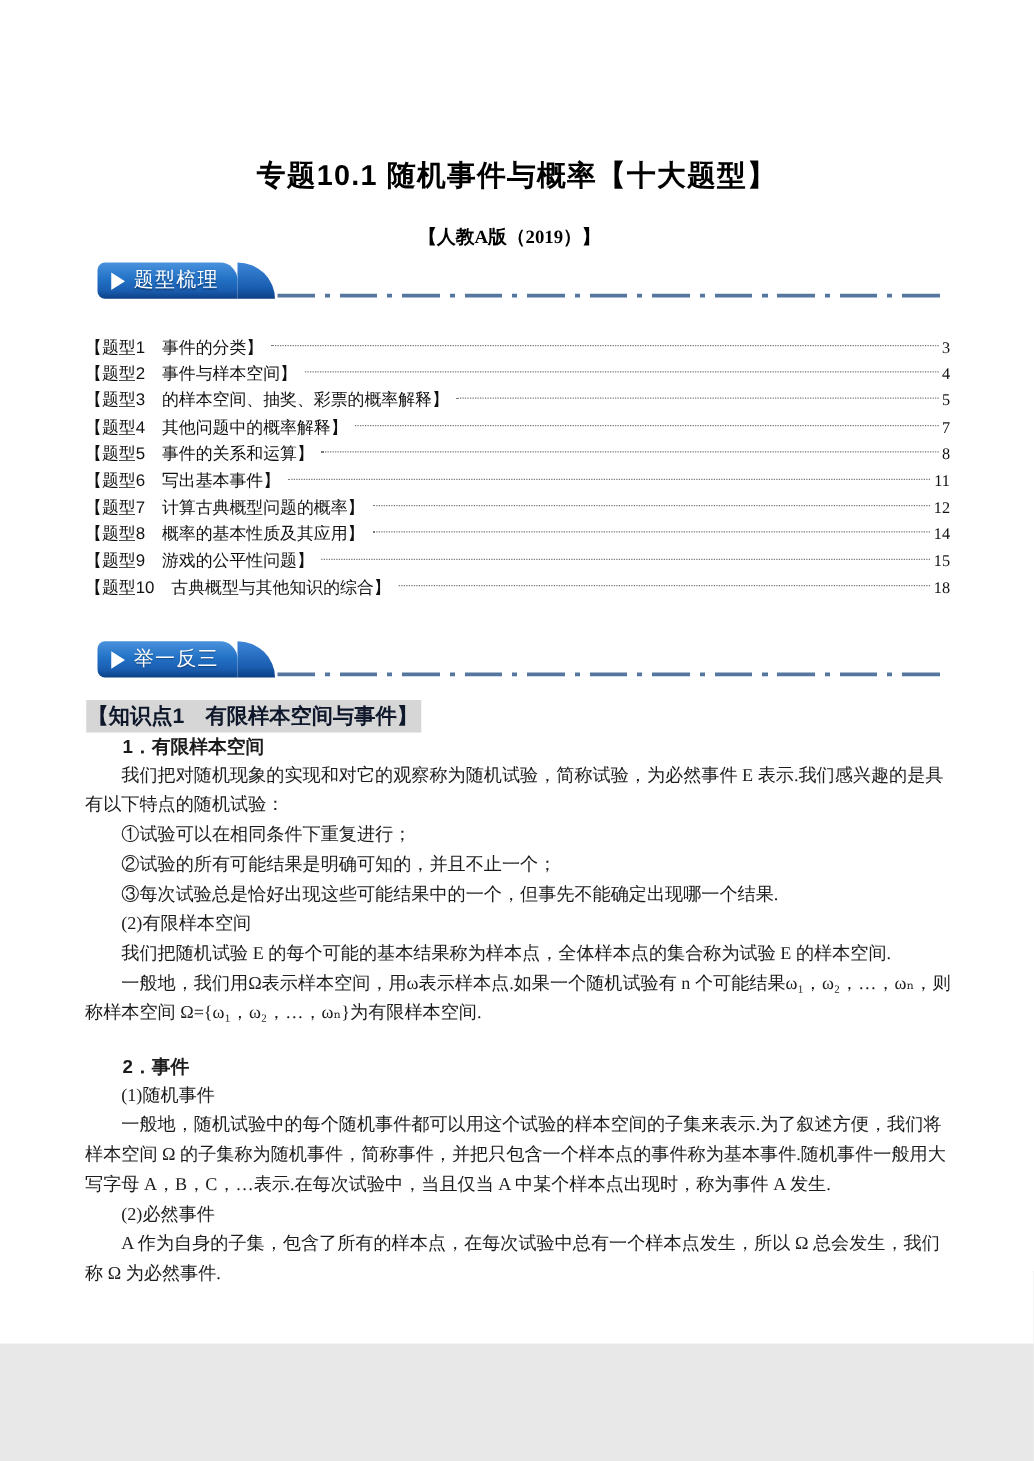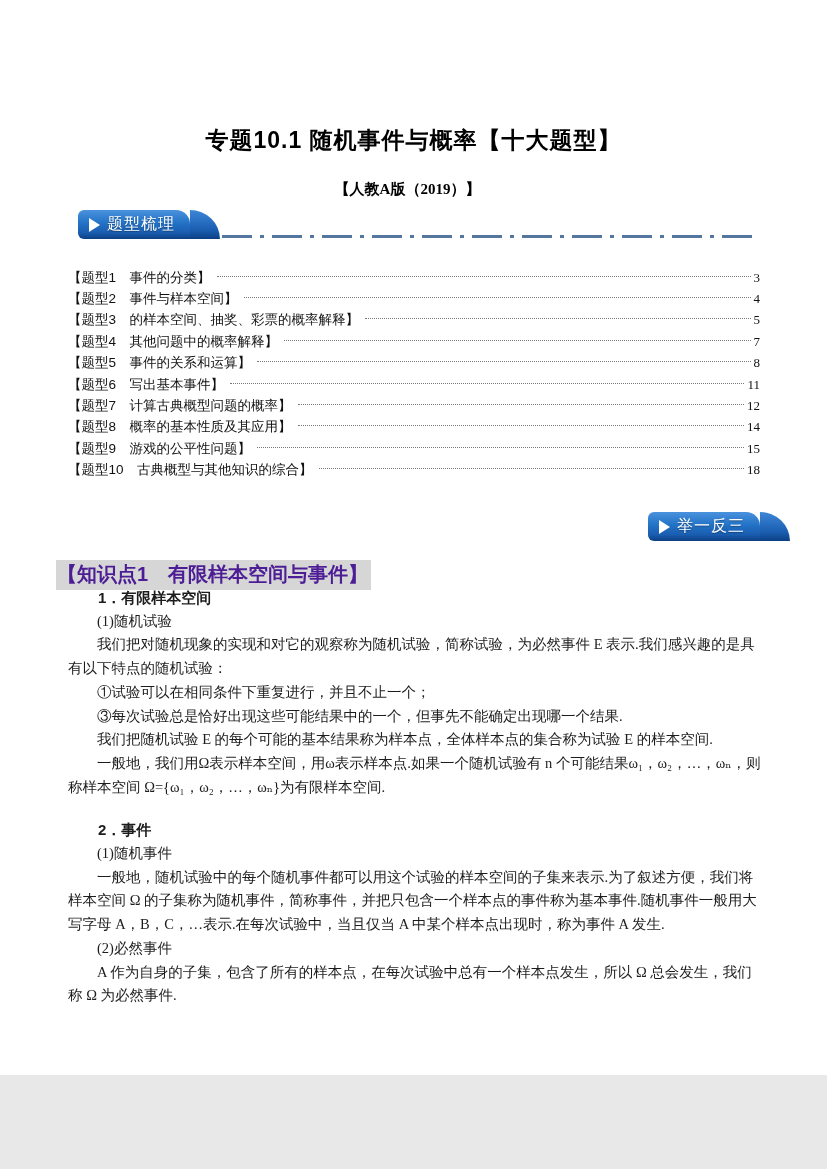--- a/index.html
+++ b/index.html
@@ -39,21 +39,21 @@
   
   .banner-row {
     position: absolute;
     left: 78px;
     width: 682px;
     height: 30px;
     display: flex;
     align-items: flex-end;
   }
   .banner-row.first  { top: 209px; }
-  .banner-row.second { top: 512px; flex-direction: column; }
+  .banner-row.second { top: 512px; }
   .banner {
     position: relative;
     height: 29px;
     min-width: 112px;
     padding: 0 8px 0 11px;
     display: flex;
     align-items: center;
     gap: 7px;
     background: linear-gradient(180deg, #4a92dd 0%, #2272c6 45%, #1a5db0 78%, #0c3f84 100%);
     border-radius: 6px 14px 0 6px;
@@ -120,28 +120,28 @@
   }
   .toc-page {
     font-family: "Liberation Serif", "DejaVu Serif", serif;
     font-size: 13px;
     white-space: nowrap;
   }
 
   
   .kp-heading {
     position: absolute;
-    top: 560px; left: 56px;
+    top: 560px; left: 69px;
     display: inline-block;
     background: #d6d6d6;
     font-family: "Liberation Sans", "DejaVu Sans", sans-serif;
     font-weight: bold;
-    font-size: 20px;
+    font-size: 17px;
     padding: 1px 3px 2px 1px;
-    color: #4c1d95;
+    color: #0f172a;
   }
   .content {
     position: absolute;
     top: 586px; left: 68px;
     width: 694px;
     font-size: 14.5px;
     line-height: 23.7px;
   }
   .content p { text-indent: 2em; margin: 0; }
   .content p.bold-num {
@@ -225,24 +225,25 @@
       <span class="play-icon"></span>
       <span class="banner-label">举一反三</span>
     </div>
     <div class="dash-rule"></div>
   </div>
 
   <div class="kp-heading">【知识点1　有限样本空间与事件】</div>
 
   <div class="content">
     <p class="bold-num">1．有限样本空间</p>
-    <p class="sub">(1)随机试验</p>
     <p class="body">我们把对随机现象的实现和对它的观察称为随机试验，简称试验，为必然事件 E 表示.我们感兴趣的是具有以下特点的随机试验：</p>
-    <p class="body">①试验可以在相同条件下重复进行，并且不止一个；</p>
+    <p class="body">①试验可以在相同条件下重复进行；</p>
+    <p class="body">②试验的所有可能结果是明确可知的，并且不止一个；</p>
     <p class="body">③每次试验总是恰好出现这些可能结果中的一个，但事先不能确定出现哪一个结果.</p>
+    <p class="sub">(2)有限样本空间</p>
     <p class="body">我们把随机试验 E 的每个可能的基本结果称为样本点，全体样本点的集合称为试验 E 的样本空间.</p>
     <p class="body">一般地，我们用Ω表示样本空间，用ω表示样本点.如果一个随机试验有 n 个可能结果ω₁，ω₂，…，ωₙ，则称样本空间 Ω={ω₁，ω₂，…，ωₙ}为有限样本空间.</p>
     <p class="bold-num gap-before">2．事件</p>
     <p class="sub">(1)随机事件</p>
     <p class="body">一般地，随机试验中的每个随机事件都可以用这个试验的样本空间的子集来表示.为了叙述方便，我们将样本空间 Ω 的子集称为随机事件，简称事件，并把只包含一个样本点的事件称为基本事件.随机事件一般用大写字母 A，B，C，…表示.在每次试验中，当且仅当 A 中某个样本点出现时，称为事件 A 发生.</p>
     <p class="sub">(2)必然事件</p>
     <p class="body">A 作为自身的子集，包含了所有的样本点，在每次试验中总有一个样本点发生，所以 Ω 总会发生，我们称 Ω 为必然事件.</p>
   </div>
 
 </div>

